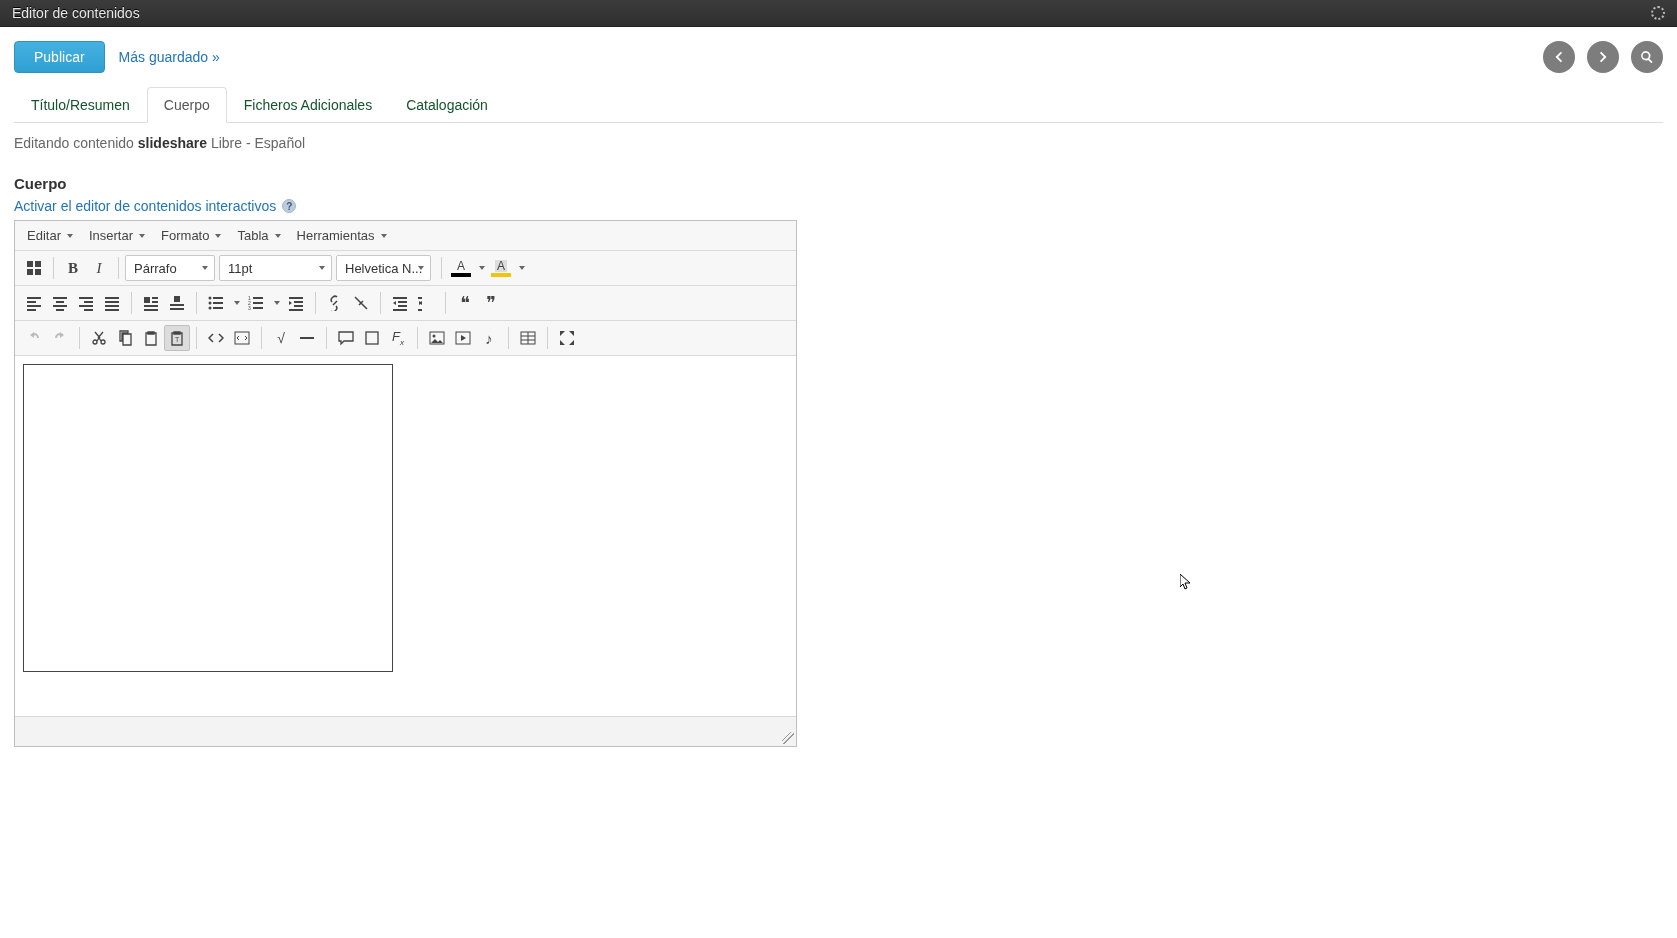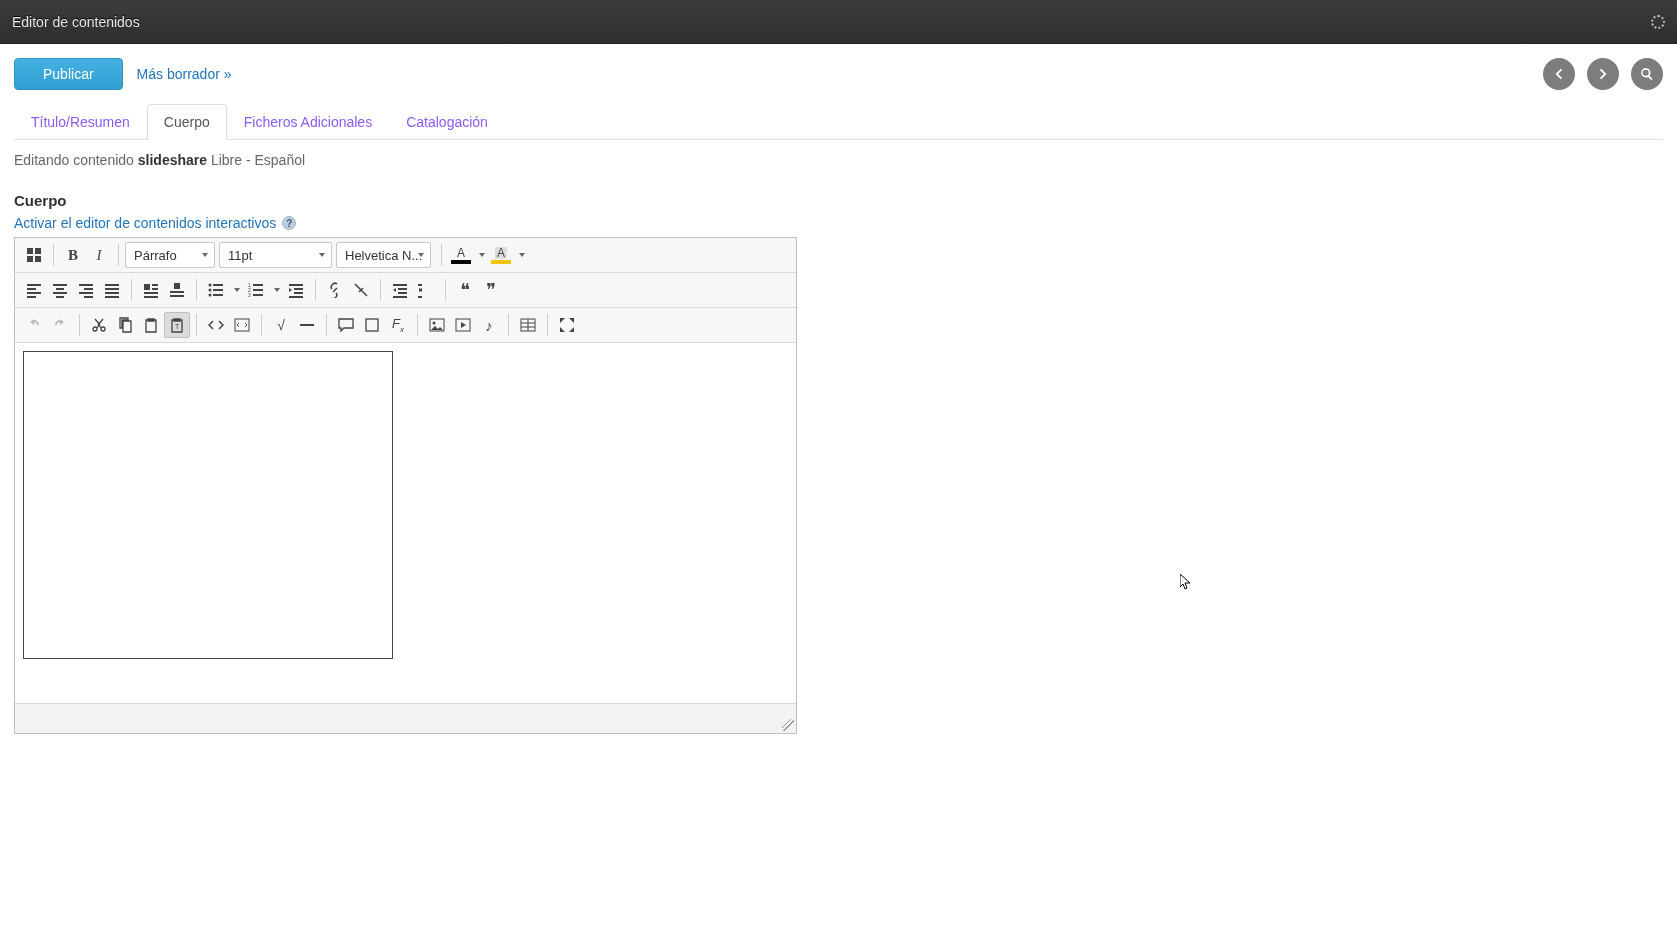--- a/index.html
+++ b/index.html
@@ -6,21 +6,21 @@
   body {
     font-family: "Helvetica Neue", Helvetica, Arial, sans-serif;
     font-size: 14px;
     color: #333;
     background: #fff;
   }
   .topbar {
     background: #3a3a3a;
     background: linear-gradient(#3c3c3c,#2e2e2e);
     color: #eee;
-    height: 44px;
+    height: 27px;
     display: flex;
     align-items: center;
     padding: 5px 12px;
     border-bottom: 1px solid #222;
     text-shadow: 0 -1px 0 #000;
     justify-content: space-between;
   }
   .topbar .title { font-size: 14px; color: #e8e8e8; }
   .topbar .spinner {
     width: 14px; height: 14px;
@@ -33,21 +33,21 @@
     align-items: center;
     justify-content: space-between;
     margin-bottom: 14px;
   }
   .action-left { display:flex; align-items:center; gap:14px; }
   .btn-primary {
     background: #3aa9db;
     background: linear-gradient(#45b1e2,#2f9fd1);
     color: #fff;
     border: 1px solid #2d93c2;
-    padding: 7px 28px;
+    padding: 7px 19px;
     border-radius: 4px;
     font-size: 14px;
     cursor: pointer;
   }
   .link { color: #2275b8; text-decoration: none; cursor: pointer; font-size:14px; }
   .nav-circles { display:flex; gap:12px; }
   .circle-btn {
     width:32px; height:32px; border-radius:50%;
     background:#7d7d7d; display:flex; align-items:center; justify-content:center;
     cursor:pointer; color:#fff;
@@ -63,21 +63,21 @@
     font-size:13px;
     margin-bottom:18px;
   }
   .tabs {
     border-bottom:1px solid #ddd;
     display:flex;
     margin-bottom:12px;
   }
   .tab {
     padding:9px 16px;
-    color:#8b5cf6;
+    color:#14532d;
     cursor:pointer;
     border:1px solid transparent;
     border-bottom:none;
     margin-bottom:-1px;
     font-size:14px;
   }
   .tab.active {
     color:#555;
     background:#fff;
     border:1px solid #ddd;
@@ -168,21 +168,21 @@
 <div class="topbar">
   <span class="title">Editor de contenidos</span>
   <span class="spinner"></span>
 </div>
 
 <div class="page">
 
   <div class="action-row">
     <div class="action-left">
       <button class="btn-primary">Publicar</button>
-      <a class="link">Más borrador »</a>
+      <a class="link">Más guardado »</a>
     </div>
     <div class="nav-circles">
       <div class="circle-btn">
         <svg viewBox="0 0 16 16">
             <path d="M10 2l-6 6 6 6 1.5-1.5L7 8l4.5-4.5z"></path>
           </svg>
       </div>
       <div class="circle-btn">
         <svg viewBox="0 0 16 16">
             <path d="M6 2l6 6-6 6-1.5-1.5L9 8 4.5 3.5z"></path>
@@ -209,20 +209,42 @@
   </div>
 
   <div class="section-title">Cuerpo</div>
   <div class="helper-row">
     <a class="link">Activar el editor de contenidos interactivos</a>
     <span class="help-icon">?</span>
   </div>
 
   <div class="editor">
 
+    <div class="menubar">
+      <div class="menu-item">
+          <span>Editar</span>
+          <span class="caret"></span>
+        </div>
+      <div class="menu-item">
+          <span>Insertar</span>
+          <span class="caret"></span>
+        </div>
+      <div class="menu-item">
+          <span>Formato</span>
+          <span class="caret"></span>
+        </div>
+      <div class="menu-item">
+          <span>Tabla</span>
+          <span class="caret"></span>
+        </div>
+      <div class="menu-item">
+          <span>Herramientas</span>
+          <span class="caret"></span>
+        </div>
+    </div>
 
     <div class="toolbar">
       <div class="tgroup">
         <div class="tbtn">
           <svg viewBox="0 0 16 16">
               <path d="M1 1h6v6H1zM9 1h6v6H9zM1 9h6v6H1zM9 9h6v6H9z"></path>
             </svg>
         </div>
       </div>
       <div class="sep"></div>

